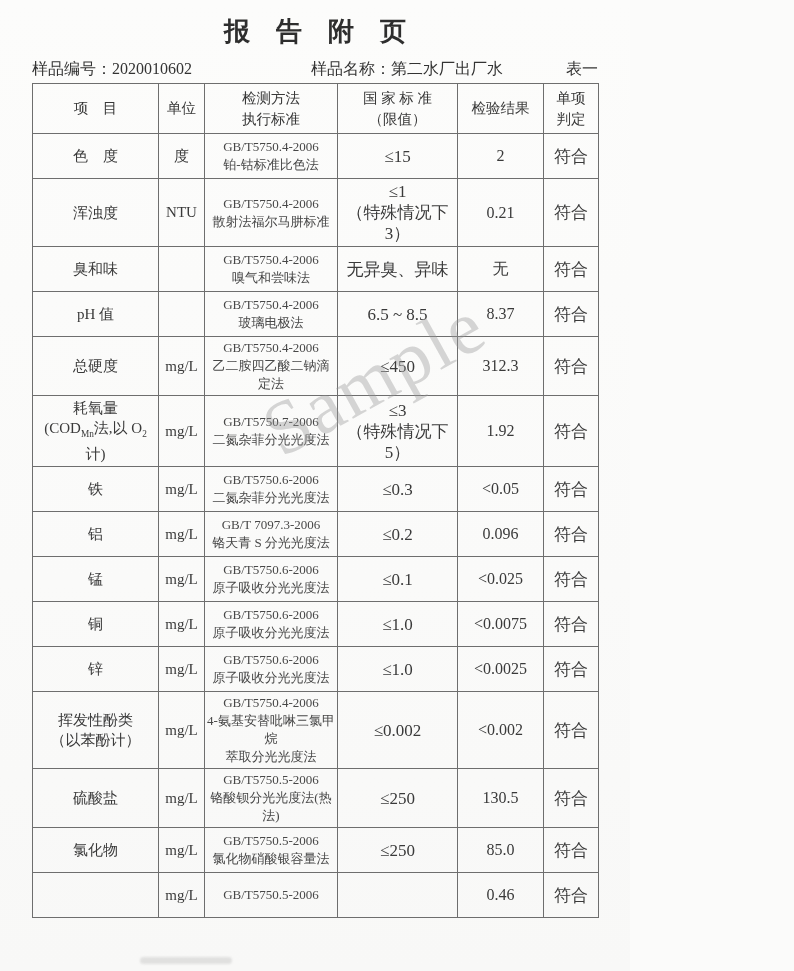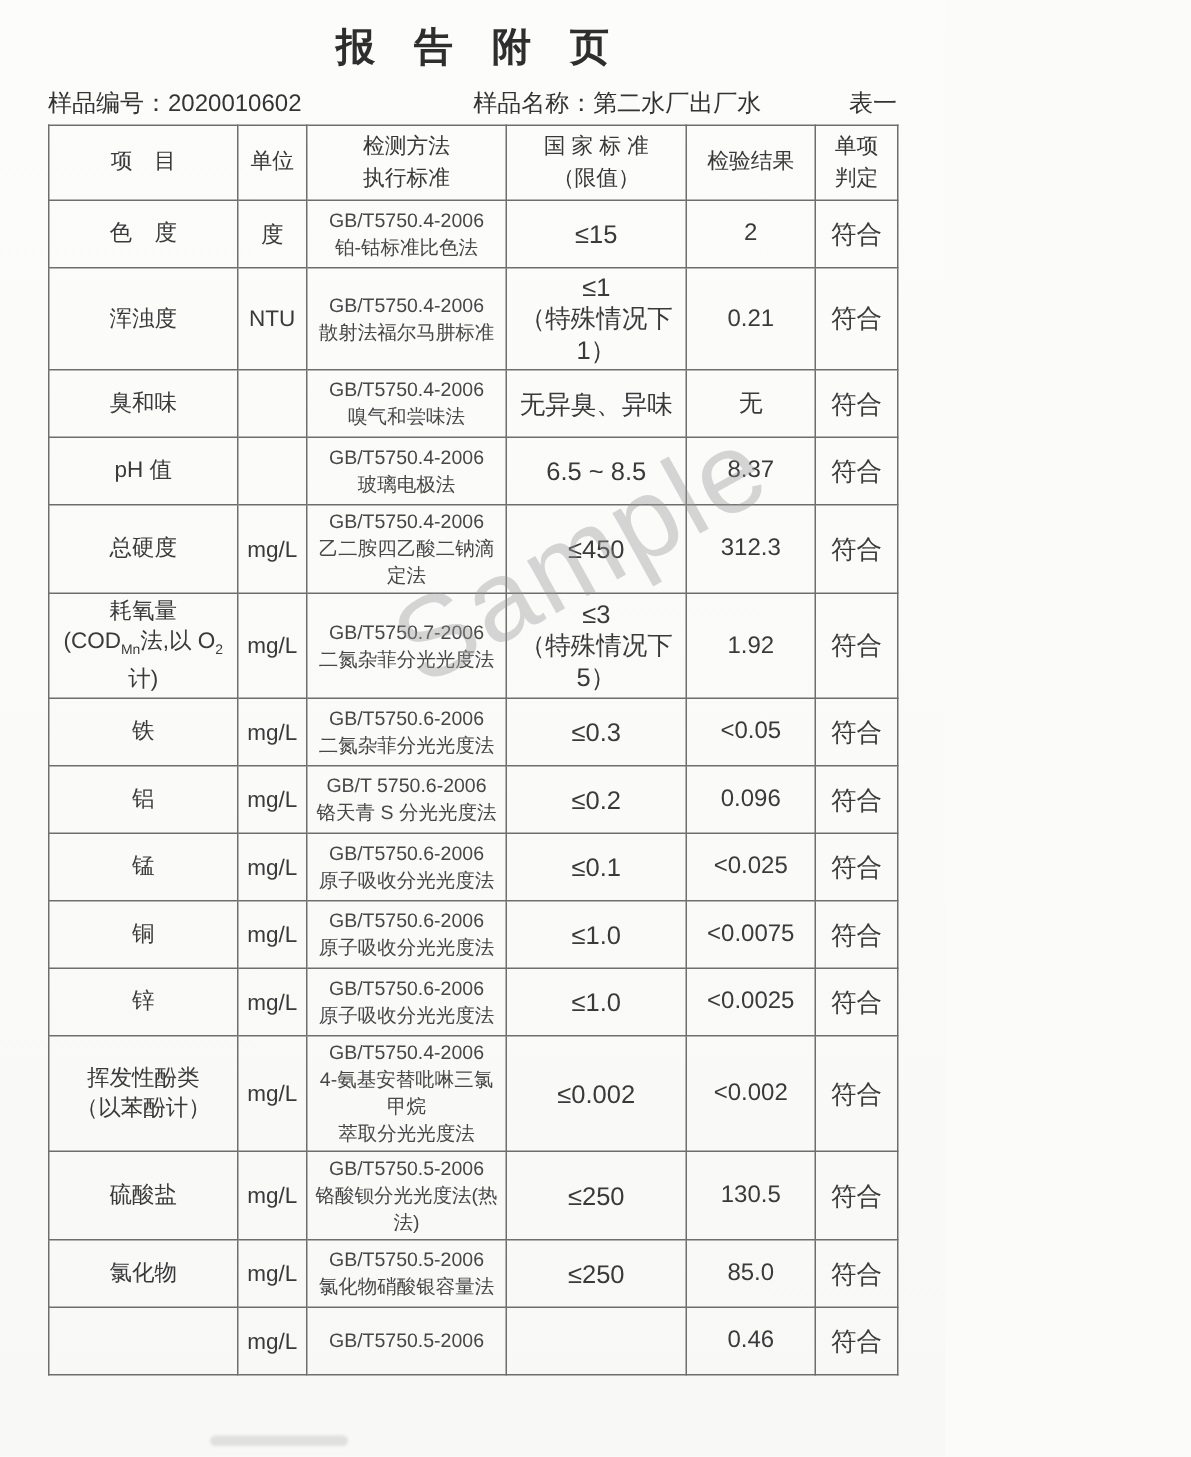--- a/index.html
+++ b/index.html
@@ -8,20 +8,21 @@
     background: #fbfbfa;
     font-family: "Liberation Sans", "DejaVu Sans", sans-serif;
   }
   .page {
     position: relative;
     width: 630px;
     height: 971px;
     background: linear-gradient(180deg, #fcfcfb 0%, #fafaf9 60%, #f8f8f7 100%);
     overflow: hidden;
     color: #3a3a3a;
+    font-family: Liberation Serif, serif;
   }
   .title {
     padding-top: 14px;
     padding-left: 26px; 
     text-align: center;
     font-size: 26px;
     font-weight: bold;
     letter-spacing: 26px;
     color: #2e2e2e;
   }
@@ -157,21 +158,21 @@
             <td class="c-item">
               <div class="ln">浑浊度</div>
             </td>
             <td class="c-unit">NTU</td>
             <td class="c-method">
               <div class="ln">GB/T5750.4-2006</div>
               <div class="ln">散射法福尔马肼标准</div>
             </td>
             <td class="c-limit">
               <div class="ln">≤1</div>
-              <div class="ln">（特殊情况下 1）</div>
+              <div class="ln">（特殊情况下 3）</div>
             </td>
             <td class="c-result">0.21</td>
             <td class="c-verdict">符合</td>
           </tr>
           <tr>
             <td class="c-item">
               <div class="ln">臭和味</div>
             </td>
             <td class="c-unit"></td>
             <td class="c-method">
@@ -245,21 +246,21 @@
             </td>
             <td class="c-result">&lt;0.05</td>
             <td class="c-verdict">符合</td>
           </tr>
           <tr>
             <td class="c-item">
               <div class="ln">铝</div>
             </td>
             <td class="c-unit">mg/L</td>
             <td class="c-method">
-              <div class="ln">GB/T 5750.6-2006</div>
+              <div class="ln">GB/T 7097.3-2006</div>
               <div class="ln">铬天青 S 分光光度法</div>
             </td>
             <td class="c-limit">
               <div class="ln">≤0.2</div>
             </td>
             <td class="c-result">0.096</td>
             <td class="c-verdict">符合</td>
           </tr>
           <tr>
             <td class="c-item">

